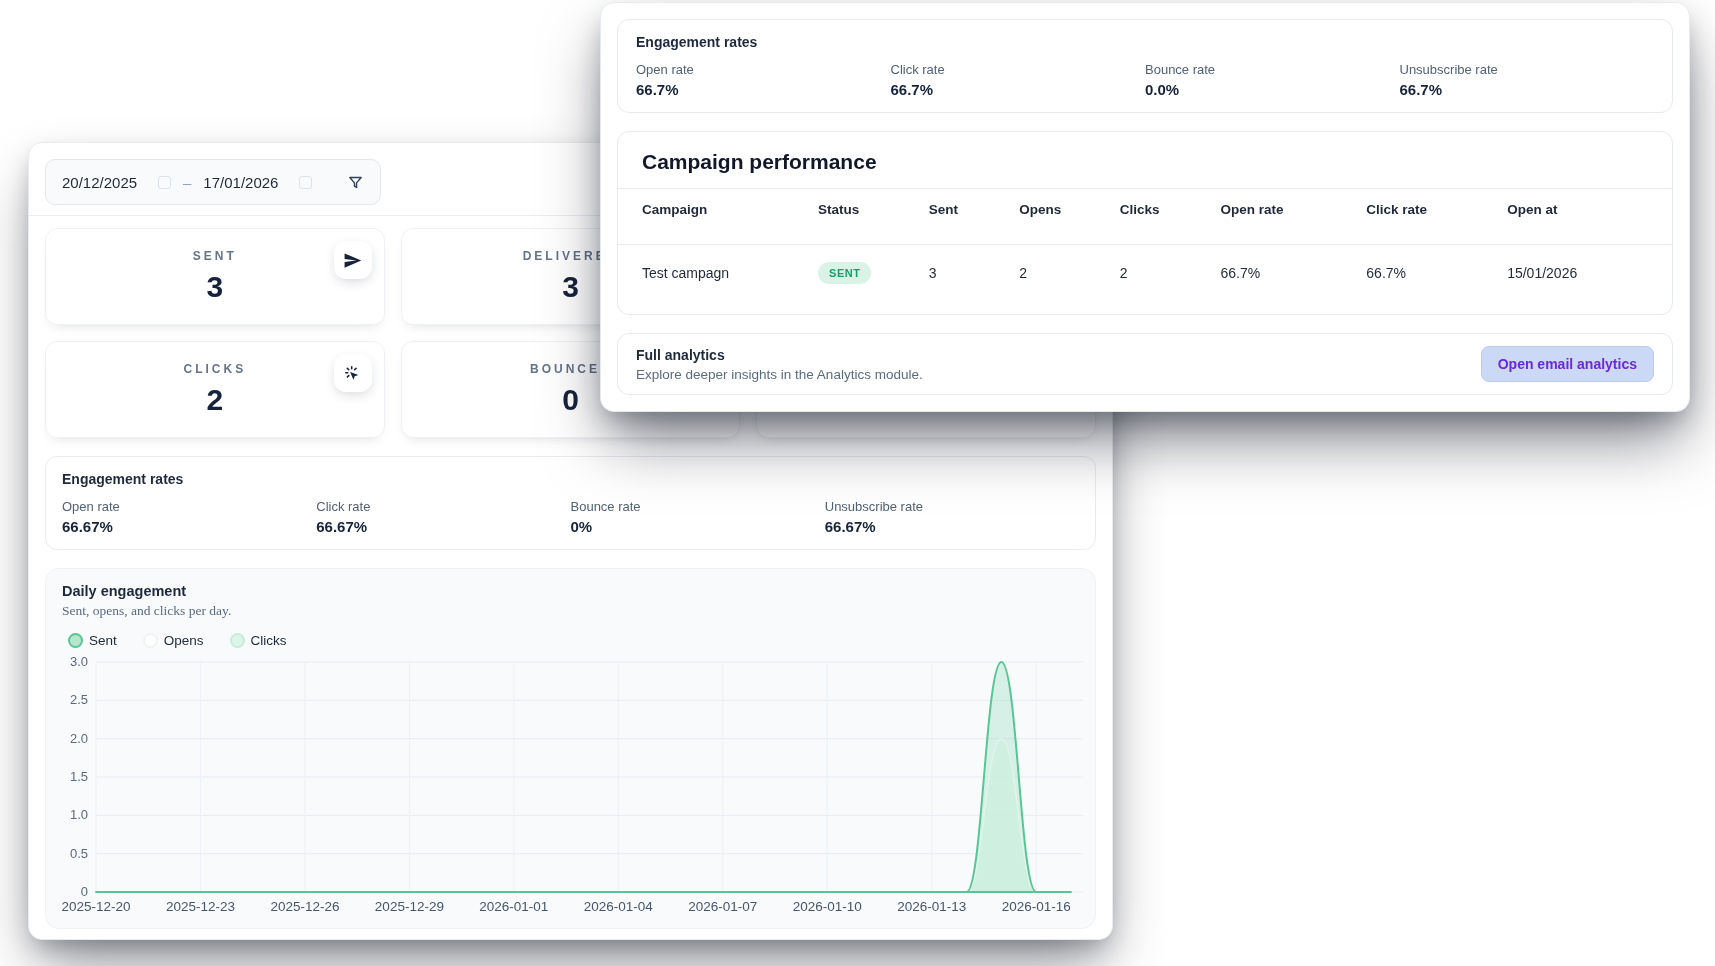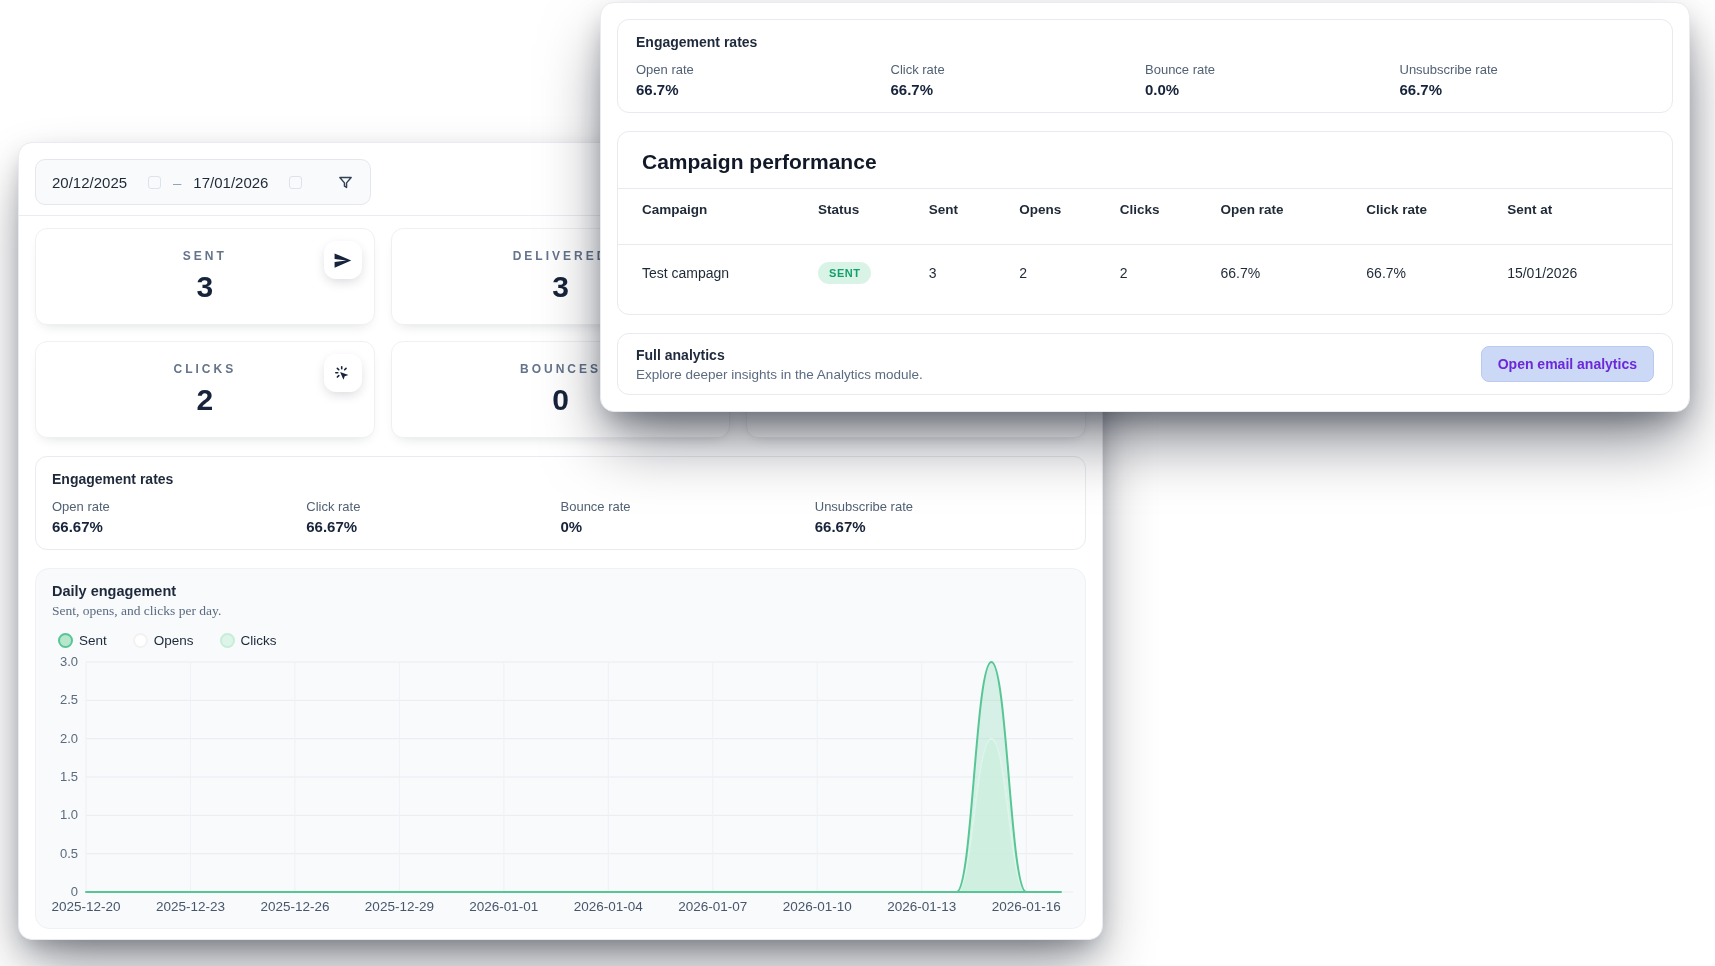--- a/index.html
+++ b/index.html
@@ -16,21 +16,21 @@
     overflow: hidden;
   }
   .window {
     position: absolute;
     background: #ffffff;
     border: 1px solid #e8ebef;
     border-radius: 14px;
     box-shadow: 0 30px 60px -10px rgba(2,8,23,.45), 0 10px 24px -6px rgba(2,8,23,.28);
   }
   
-  #back-window { left: 18px; top: 142px; width: 1085px; height: 798px; padding: 16px; z-index: 1; }
+  #back-window { left: 28px; top: 142px; width: 1085px; height: 798px; padding: 16px; z-index: 1; }
   .date-bar {
     display: inline-flex; align-items: center; gap: 12px;
     width: 336px; height: 46px; padding: 0 16px;
     background: #f8fafc; border: 1px solid #e4e7ec; border-radius: 10px;
     font-size: 15px; color: #1f2937;
   }
   .date-bar .date-text { min-width: 84px; }
   .date-bar .mini-cal { width: 13px; height: 13px; border: 1.5px solid #dde3ea; border-radius: 3px; }
   .date-bar .dash { color: #94a3b8; }
   .date-bar .funnel { margin-left: auto; display: flex; align-items: center; cursor: pointer; }
@@ -269,21 +269,21 @@
       <div class="card-title-lg">Campaign performance</div>
       <div class="table-divider"></div>
       <div class="tbl-grid">
         <span class="tbl-head">Campaign</span>
         <span class="tbl-head">Status</span>
         <span class="tbl-head">Sent</span>
         <span class="tbl-head">Opens</span>
         <span class="tbl-head">Clicks</span>
         <span class="tbl-head">Open rate</span>
         <span class="tbl-head">Click rate</span>
-        <span class="tbl-head">Sent at</span>
+        <span class="tbl-head">Open at</span>
       </div>
       <div class="table-divider"></div>
       <div class="tbl-grid tbl-row">
         <span>Test campagn</span>
         <span><span class="badge-sent">SENT</span></span>
         <span>3</span>
         <span>2</span>
         <span>2</span>
         <span>66.7%</span>
         <span>66.7%</span>

